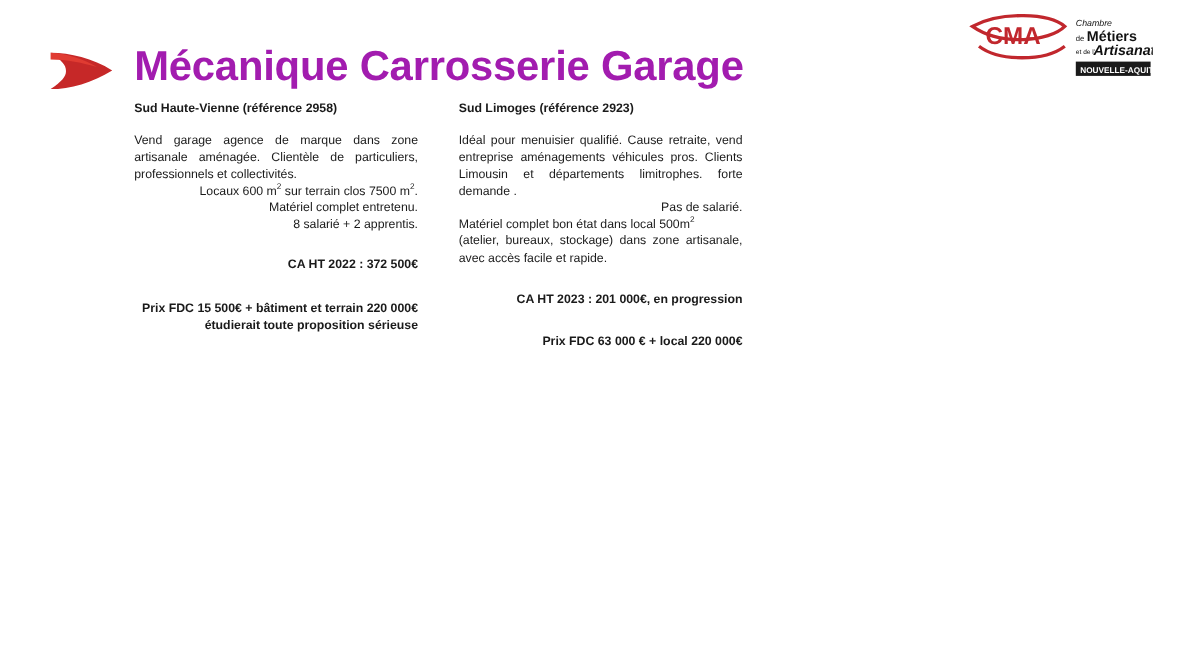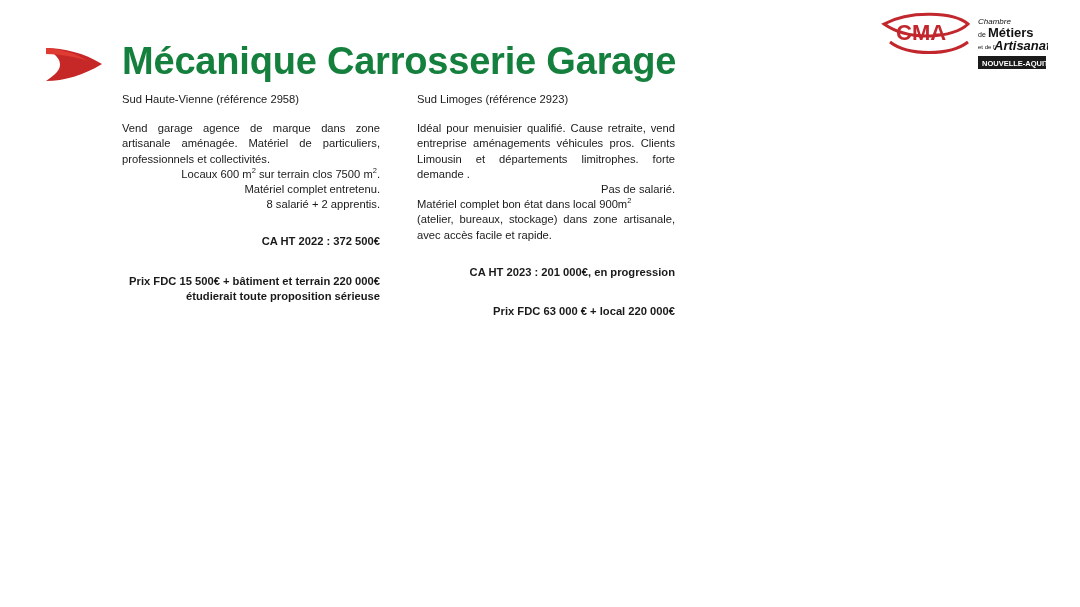--- a/index.html
+++ b/index.html
@@ -34,21 +34,21 @@
   }
   .logo-mark svg { display: block; }
 
   .doc-title {
     position: absolute;
     left: 122px;
     top: 38px;
     font-size: 38px;
     line-height: 46px;
     font-weight: bold;
-    color: #15803d;
+    color: #a21caf;
     letter-spacing: -0.2px;
     white-space: nowrap;
   }
 
   
   .cma-logo {
     position: absolute;
     right: 32px;
     top: 12px;
     width: 168px;
@@ -62,21 +62,21 @@
     top: 92px;
     width: 258px;
     font-size: 11.2px;
     line-height: 15.2px;
     color: #1a1a1a;
   }
   .col-left  { left: 122px; }
   .col-right { left: 417px; }
 
   .col-heading {
-    font-weight: normal;
+    font-weight: bold;
     font-size: 11.2px;
     margin: 0 0 14px 0;
   }
 
   .para {
     margin: 0 0 0 0;
     text-align: justify;
   }
   .para.tight { text-align: right; }
   .gap-md { height: 22px; }
@@ -121,21 +121,21 @@
         <text x="114" y="38" font-size="13" font-weight="bold" font-style="italic">Artisanat</text>
       </g>
       <rect x="98" y="44" width="68" height="13" fill="#1a1a1a"></rect>
       <text x="102" y="54" font-family="Liberation Sans, sans-serif" font-size="7.5" font-weight="bold" fill="#ffffff">NOUVELLE-AQUITAINE</text>
     </svg>
   </div>
 
   <div class="col col-left">
     <div class="col-heading">Sud Haute-Vienne (référence 2958)</div>
 
-    <div class="para">Vend garage agence de marque dans zone artisanale aménagée. Matériel de particuliers, professionnels et collectivités.</div>
+    <div class="para">Vend garage agence de marque dans zone artisanale aménagée. Clientèle de particuliers, professionnels et collectivités.</div>
 
     <div class="para tight"><span>Locaux 600 m</span><sup>2</sup><span> sur terrain clos 7500 m</span><sup>2</sup><span>.</span></div>
 
     <div class="para tight">Matériel complet entretenu.</div>
     <div class="para tight">8 salarié + 2 apprentis.</div>
 
     <div class="gap-md"></div>
     <div class="para tight bold">CA HT  2022 : 372 500€</div>
 
     <div class="gap-lg"></div>
@@ -143,21 +143,21 @@
     <div class="para tight bold">étudierait toute proposition sérieuse</div>
   </div>
 
   <div class="col col-right">
     <div class="col-heading">Sud Limoges (référence 2923)</div>
 
     <div class="para">Idéal pour menuisier qualifié. Cause retraite, vend entreprise aménagements véhicules pros.  Clients Limousin et départements limitrophes.  forte demande .</div>
 
     <div class="para tight">Pas de salarié.</div>
 
-    <div class="para"><span>Matériel  complet  bon  état  dans  local     900m</span><sup>2</sup></div>
+    <div class="para"><span>Matériel  complet  bon  état  dans  local     500m</span><sup>2</sup></div>
     <div class="para">(atelier, bureaux, stockage) dans zone artisanale, avec accès facile et rapide.</div>
 
     <div class="gap-md"></div>
     <div class="para tight bold">CA HT 2023 :  201 000€, en progression</div>
 
     <div class="gap-lg"></div>
     <div class="para tight bold">Prix FDC 63 000 € + local 220 000€</div>
   </div>
 
 </div>

